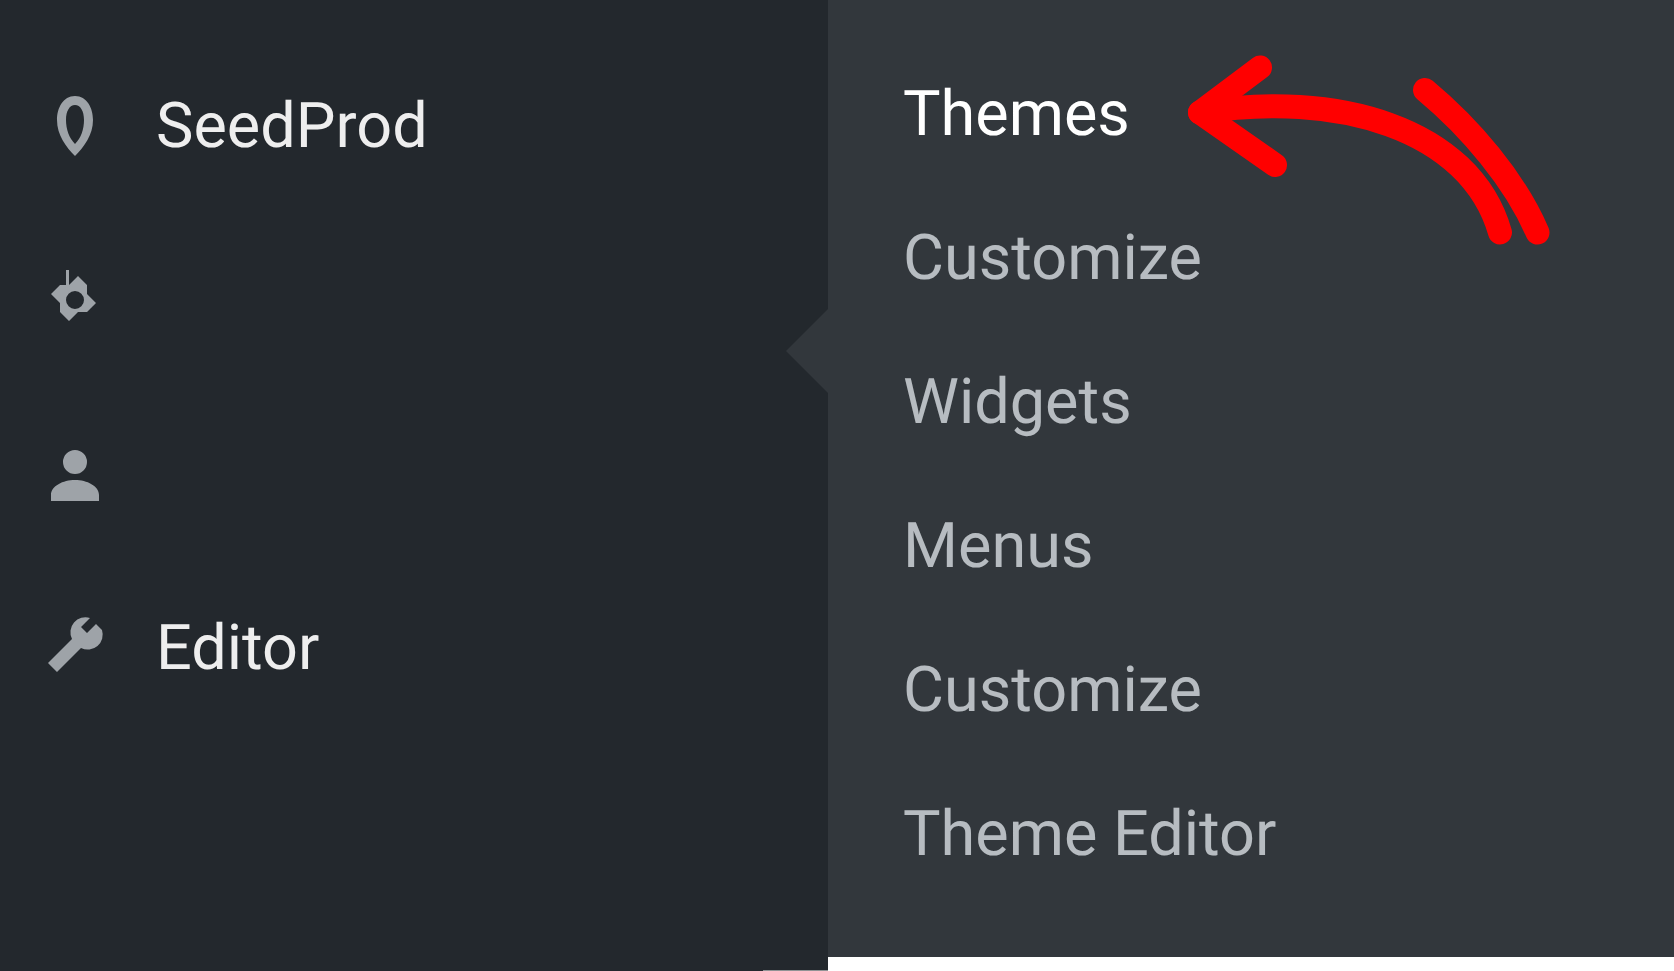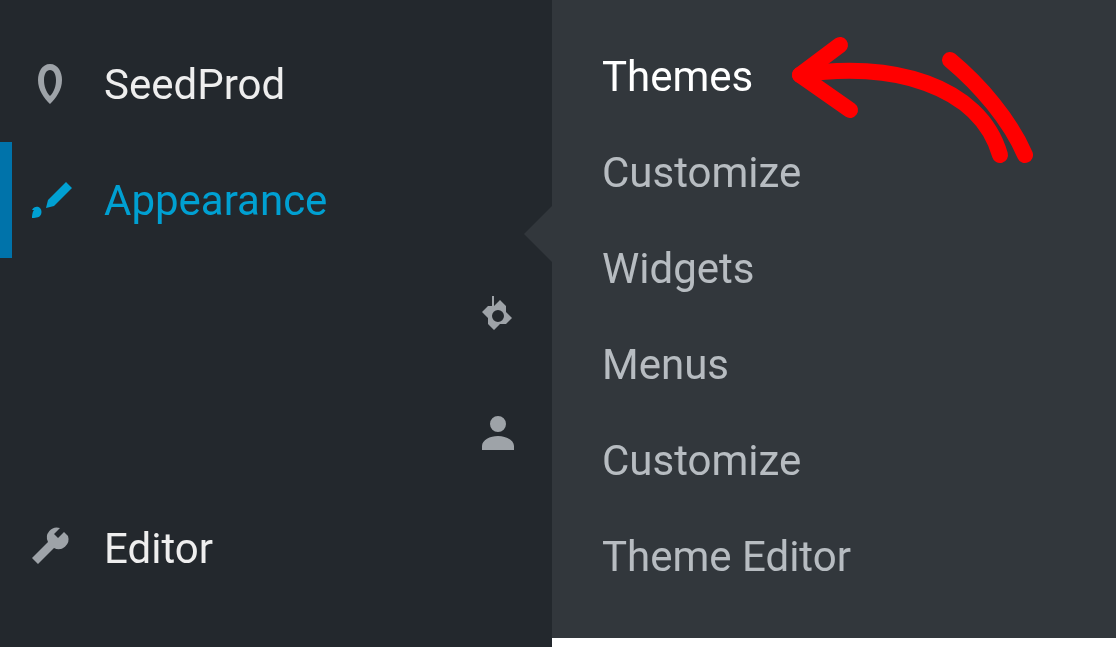--- a/index.html
+++ b/index.html
@@ -25,21 +25,20 @@
     display:flex;
     align-items:center;
     height:116px;
     padding-left:26px;
     box-sizing:border-box;
     font-size:42px;
     font-weight:400;
     color:#eee;
     cursor:pointer;
     position:relative;
-    justify-content:flex-end;
   }
   .menu-item.active{
     color:#00a0d2;
     position:relative;
   }
   .menu-item.active::before{
     content:"";
     position:absolute;
     left:0;top:0;
     width:12px;height:100%;
@@ -109,28 +108,20 @@
 
   <div class="menu-item">
     <span class="icon">
       <svg viewBox="0 0 24 24">
           <path d="M12 2C8 2 6 6 6 10c0 5 3 9 6 12 3-3 6-7 6-12 0-4-2-8-6-8zm0 3c1.8 0 3 2 3 5 0 3-1 6-3 8-2-2-3-5-3-8 0-3 1.2-5 3-5z"></path>
         </svg>
     </span>
     <span class="label">SeedProd</span>
   </div>
 
-  <div class="menu-item active">
-    <span class="icon">
-      <svg viewBox="0 0 24 24">
-          <path d="M20 3l-9 9-1 4 4-1 9-9-3-3zM4 17c-1 1-1 4-1 4s3 0 4-1 1-3 0-4-3-1-4 1z"></path>
-        </svg>
-    </span>
-    <span class="label">Appearance</span>
-  </div>
 
   <div class="menu-item">
     <span class="icon">
       <svg viewBox="0 0 24 24">
           <path d="M9 2v5H7l-3 3 3 3v3l3 3 3-3h3l3-3-3-3V7l-3-3-3 3V2H9zm3 7a3 3 0 110 6 3 3 0 010-6z"></path>
         </svg>
     </span>
   </div>
 
   <div class="menu-item">

